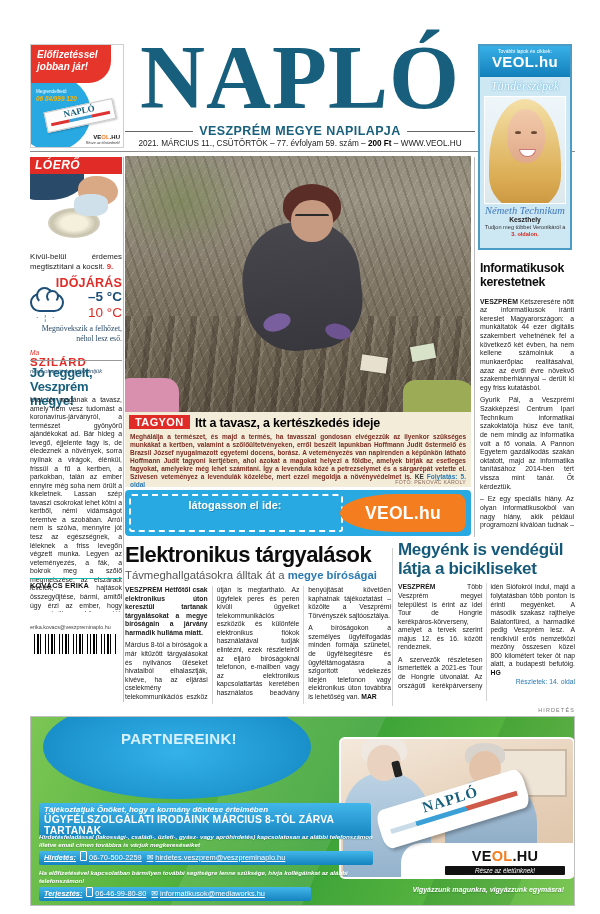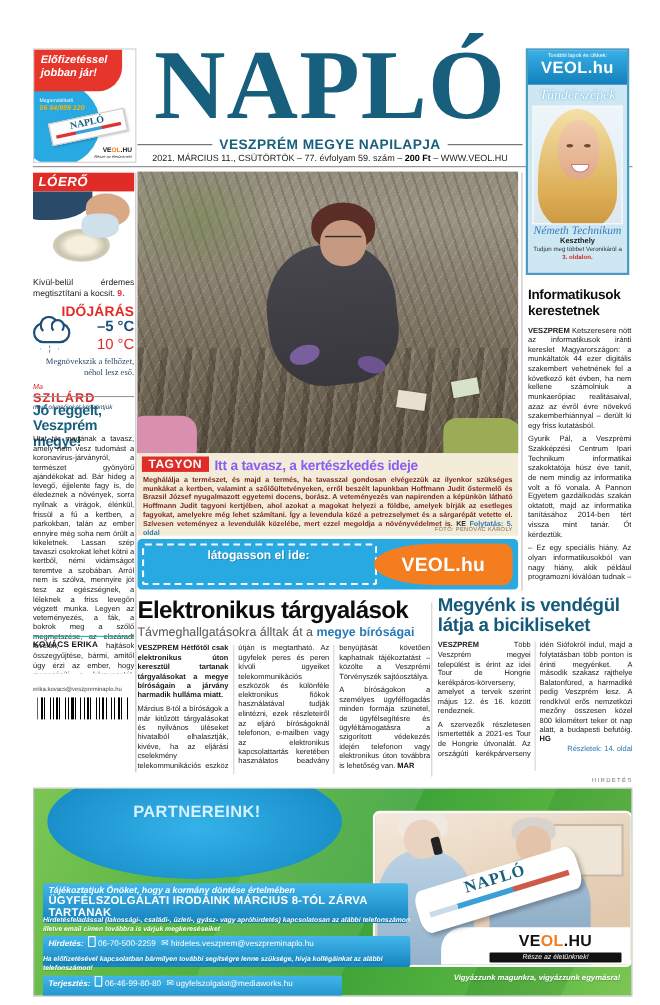--- a/index.html
+++ b/index.html
@@ -92,21 +92,21 @@
   .p-glove1{position:absolute;left:138px;top:158px;width:28px;height:17px;background:#7a5f9e;border-radius:50%;transform:rotate(-18deg);}
   .p-glove2{position:absolute;left:200px;top:168px;width:26px;height:15px;background:#6d5490;border-radius:50%;transform:rotate(14deg);}
   .pk-can{position:absolute;left:-8px;bottom:-10px;width:62px;height:44px;background:#d890ae;border-radius:14px;}
   .gr-item{position:absolute;right:-6px;bottom:-8px;width:74px;height:40px;background:#9cab55;border-radius:12px 20px 4px 4px;}
   .packet1{position:absolute;left:236px;bottom:40px;width:26px;height:16px;background:#e7e0ce;transform:rotate(8deg);box-shadow:0 0 2px rgba(0,0,0,.4);}
   .packet2{position:absolute;left:286px;bottom:52px;width:24px;height:15px;background:#d8e2c8;transform:rotate(-10deg);box-shadow:0 0 2px rgba(0,0,0,.4);}
 
   
   #capbox{left:125px;top:412px;width:346px;height:75px;background:#f3ecd9;}
   .tag{position:absolute;left:4px;top:3px;background:#e02b26;color:#fff;font-weight:bold;font-size:11px;padding:1px 6px;letter-spacing:.4px;}
-  .cap-head{position:absolute;left:70px;top:4px;font-size:12.5px;font-weight:bold;color:#8b5cf6;letter-spacing:-.2px;}
+  .cap-head{position:absolute;left:70px;top:4px;font-size:12.5px;font-weight:bold;color:#000000;letter-spacing:-.2px;}
   .cap-text{position:absolute;left:5px;top:21px;width:336px;font-size:6.5px;line-height:1.24;color:#7a2c20;font-weight:bold;}
   .cap-ke{color:#333;}
   .cap-cont{color:#2a7ab5;}
   .cap-credit{position:absolute;right:5px;bottom:2px;font-size:5.2px;color:#8a6a55;letter-spacing:.3px;}
 
   
   #veolbanner{left:125px;top:490px;width:346px;height:46px;background:#29a9e1;border-radius:4px;}
   #veolbanner .dash{position:absolute;left:4px;top:4px;width:210px;bottom:4px;border:2px dashed #fff;border-radius:3px;}
   .vb-text{position:absolute;left:12px;top:8px;width:196px;text-align:center;color:#fff;font-weight:bold;font-size:11px;line-height:1.3;text-shadow:1px 1px 0 rgba(0,0,0,.18);}
   .vb-orange{position:absolute;right:5px;top:4px;width:126px;height:38px;background:#f47d20;border-radius:45% 8px 8px 45%/50% 10px 10px 50%;text-align:center;color:#fff;font-weight:bold;font-size:17.5px;line-height:38px;letter-spacing:.3px;}
@@ -158,21 +158,21 @@
   .ph-white{position:absolute;left:60px;bottom:0;right:0;height:34px;background:#fff;border-radius:20px 0 0 0;}
   .ad-veol{position:absolute;left:96px;bottom:13px;width:136px;text-align:center;font-weight:bold;font-size:14.5px;color:#111;letter-spacing:.3px;}
   .ad-veol .ol{color:#f47d20;}
   .ad-veoltag{position:absolute;left:104px;bottom:2px;width:120px;background:#111;color:#fff;font-style:italic;font-size:6.3px;line-height:9px;text-align:center;border-radius:1px;}
   .ad-strip1{position:absolute;left:8px;top:86px;width:332px;background:linear-gradient(#42b6ea,#1583bf);border-radius:3px;padding:2px 5px 3px;box-sizing:border-box;color:#fff;}
   .s1a{font-size:8px;font-weight:bold;font-style:italic;}
   .s1b{font-size:10.3px;font-weight:bold;letter-spacing:.2px;}
   .ad-info{position:absolute;left:8px;width:334px;color:#fff;font-weight:bold;font-style:italic;font-size:6.2px;line-height:1.32;text-shadow:0 1px 1px rgba(0,60,20,.25);}
   #ad-info1{top:116px;}
   #ad-info2{top:152px;}
-  .ad-bar{position:absolute;left:8px;height:28px;background:linear-gradient(#42b6ea,#1583bf);border-radius:2px;color:#fff;font-size:7.4px;line-height:13px;padding:0 5px;box-sizing:border-box;white-space:nowrap;overflow:hidden;}
+  .ad-bar{position:absolute;left:8px;height:14px;background:linear-gradient(#42b6ea,#1583bf);border-radius:2px;color:#fff;font-size:7.4px;line-height:13px;padding:0 5px;box-sizing:border-box;white-space:nowrap;overflow:hidden;text-decoration:underline;}
   #ad-bar1{top:134px;width:334px;}
   #ad-bar2{top:170px;width:272px;}
   .ad-bar .lbl{font-weight:bold;font-style:italic;}
   .pi{display:inline-block;width:5px;height:8px;border:1px solid #fff;border-radius:1px;vertical-align:-1px;margin:0 2px 0 4px;}
   .env{font-size:8px;margin:0 2px 0 5px;}
   .ad-tagline{position:absolute;right:10px;top:169px;width:230px;text-align:right;color:#fff;font-weight:bold;font-style:italic;font-size:7px;text-shadow:0 1px 1px rgba(0,60,20,.3);}
 </style>
 </head>
 <body>
 
@@ -338,17 +338,17 @@
       <div class="ad-veoltag">Része az életünknek!</div>
     </div>
 
     <div class="ad-strip1">
       <div class="s1a">Tájékoztatjuk Önöket, hogy a kormány döntése értelmében</div>
       <div class="s1b">ÜGYFÉLSZOLGÁLATI IRODÁINK MÁRCIUS 8-TÓL ZÁRVA TARTANAK</div>
     </div>
     <div id="ad-info1" class="ad-info">Hirdetésfeladással (lakossági-, családi-, üzleti-, gyász- vagy apróhirdetés) kapcsolatosan az alábbi telefonszámon illetve email címen továbbra is várjuk megkereséseiket</div>
     <div id="ad-bar1" class="ad-bar"><span class="lbl">Hirdetés:</span><span class="pi"></span><span>06-70-500-2259</span><span class="env">✉</span><span>hirdetes.veszprem@veszpreminaplo.hu</span></div>
     <div id="ad-info2" class="ad-info">Ha előfizetésével kapcsolatban bármilyen további segítségre lenne szüksége, hívja kollégáinkat az alábbi telefonszámon!</div>
-    <div id="ad-bar2" class="ad-bar"><span class="lbl">Terjesztés:</span><span class="pi"></span><span>06-46-99-80-80</span><span class="env">✉</span><span>ugyfelszolgalat@mediaworks.hu</span></div>
+    <div id="ad-bar2" class="ad-bar"><span class="lbl">Terjesztés:</span><span class="pi"></span><span>06-46-99-80-80</span><span class="env">✉</span><span>informatikusok@mediaworks.hu</span></div>
     <div class="ad-tagline">Vigyázzunk magunkra, vigyázzunk egymásra!</div>
   </div>
 
 </div>
 
 </body></html>

